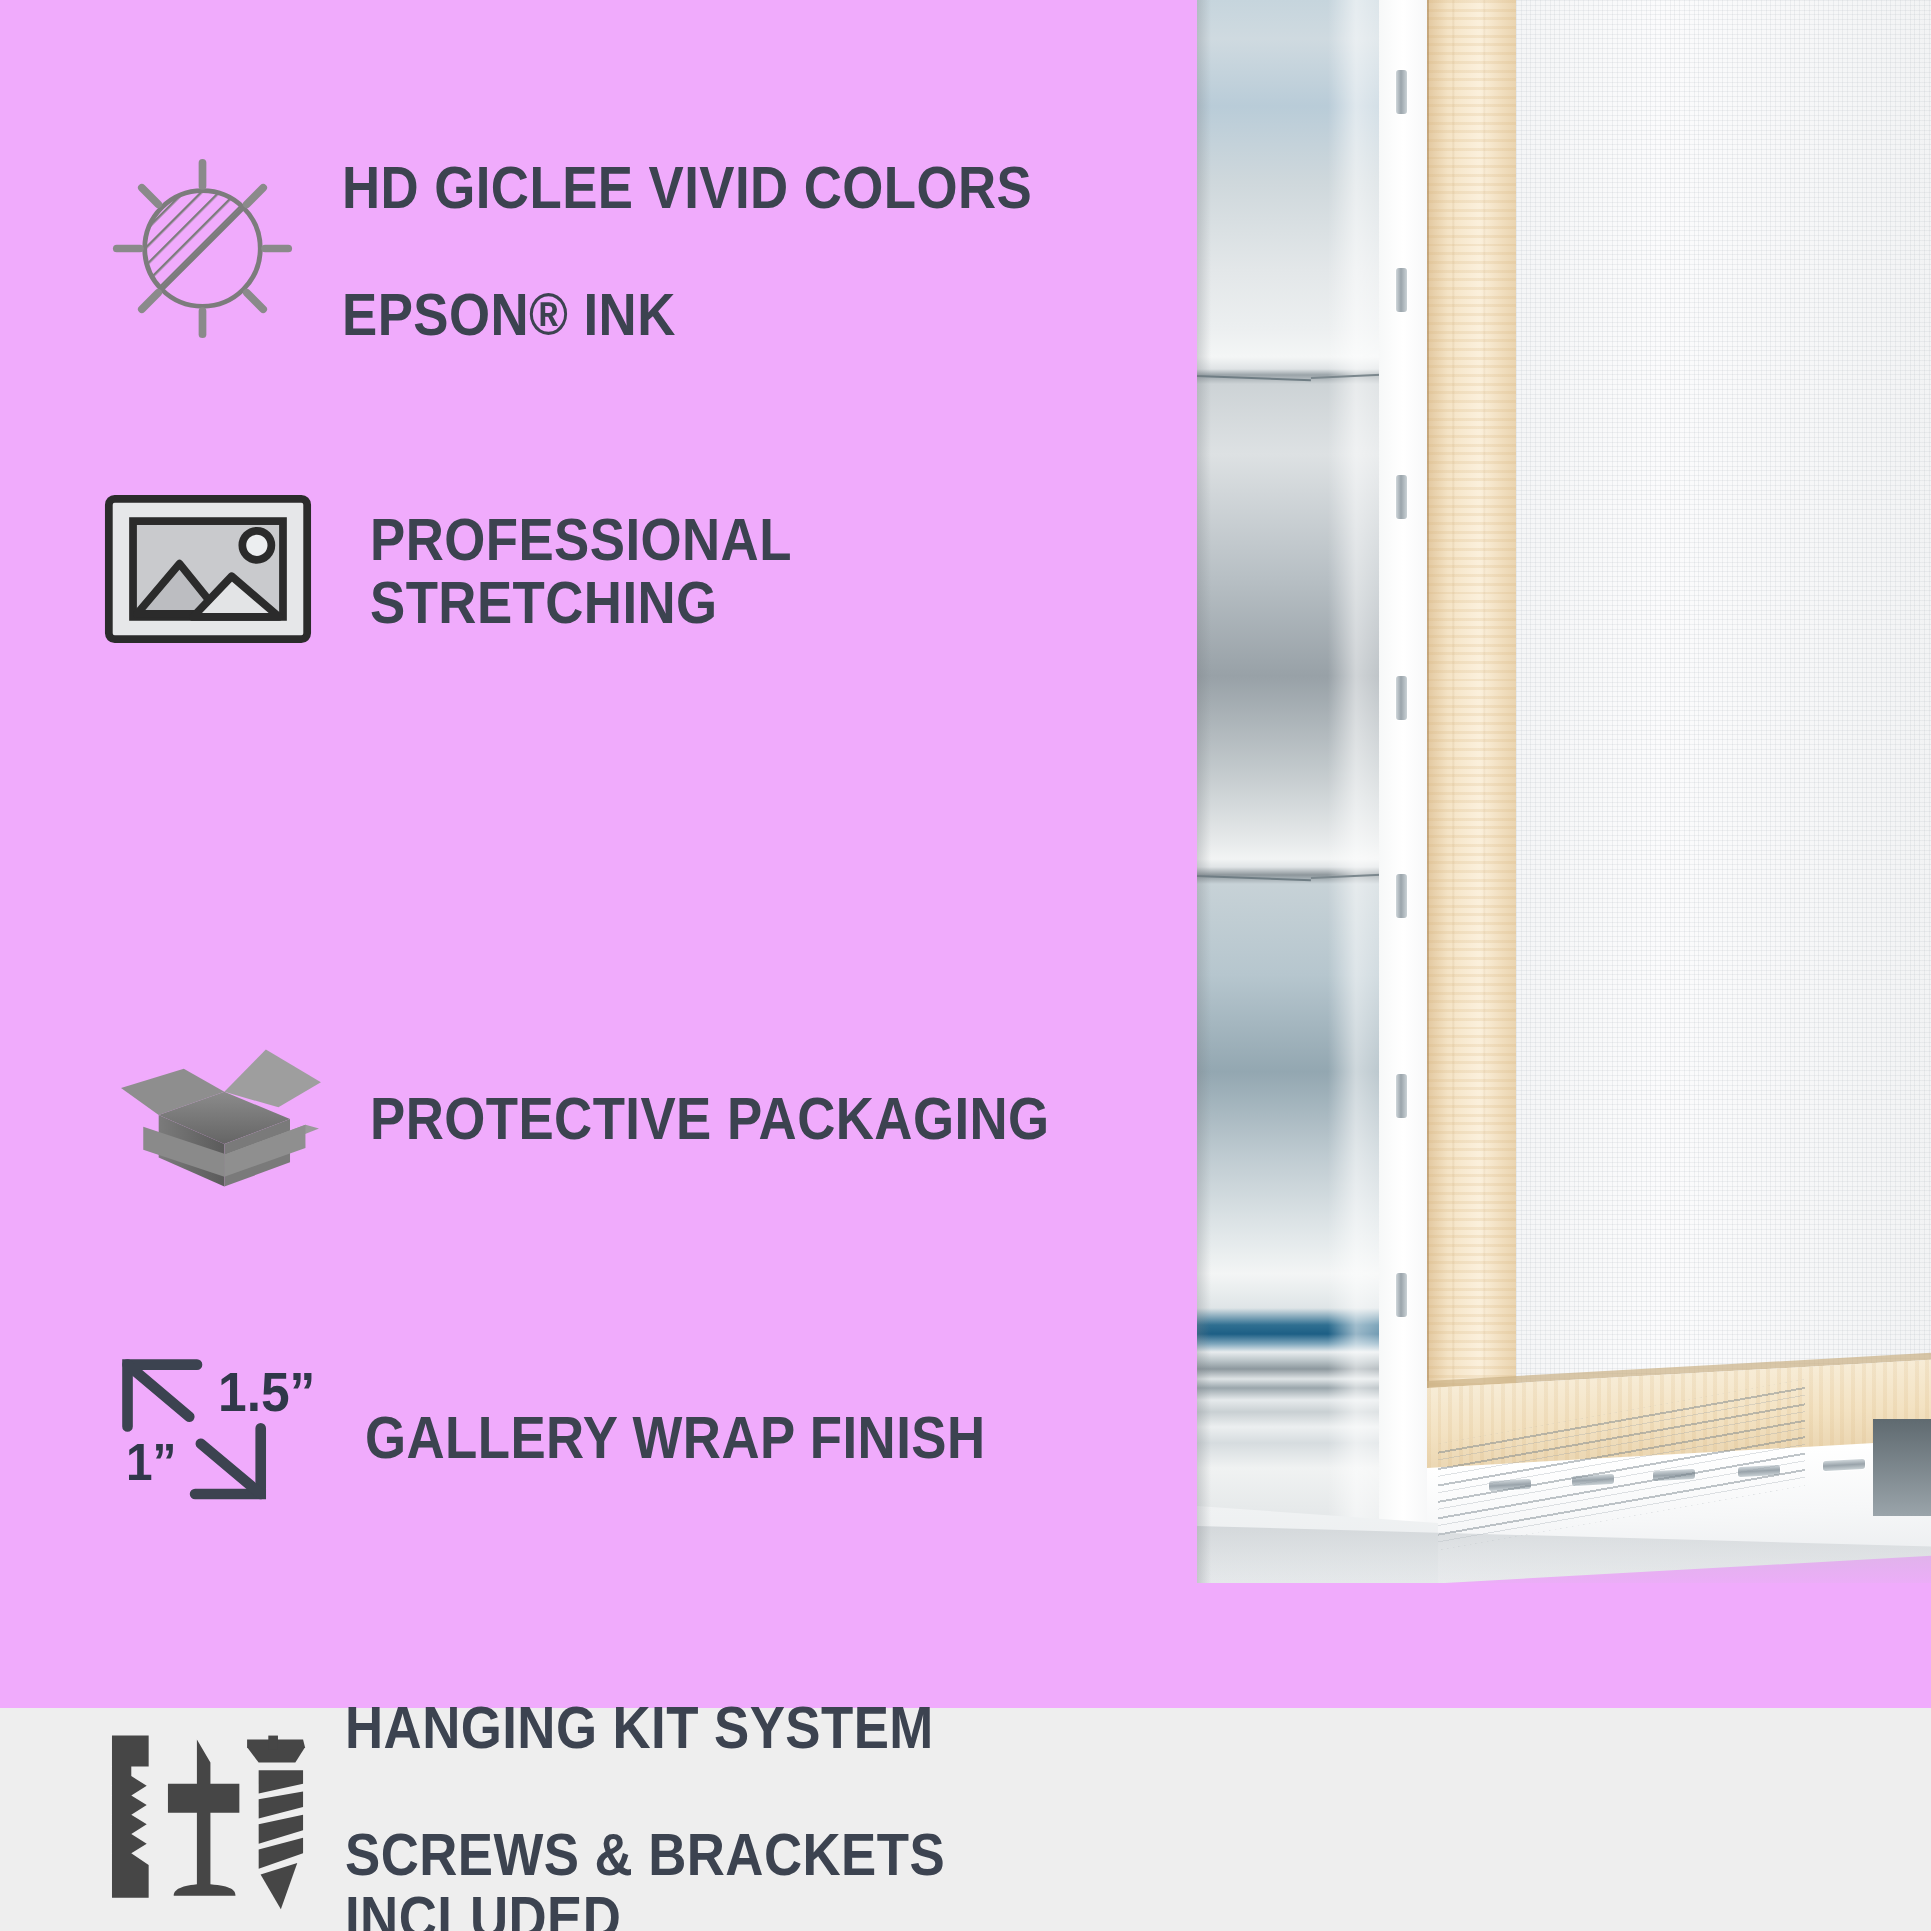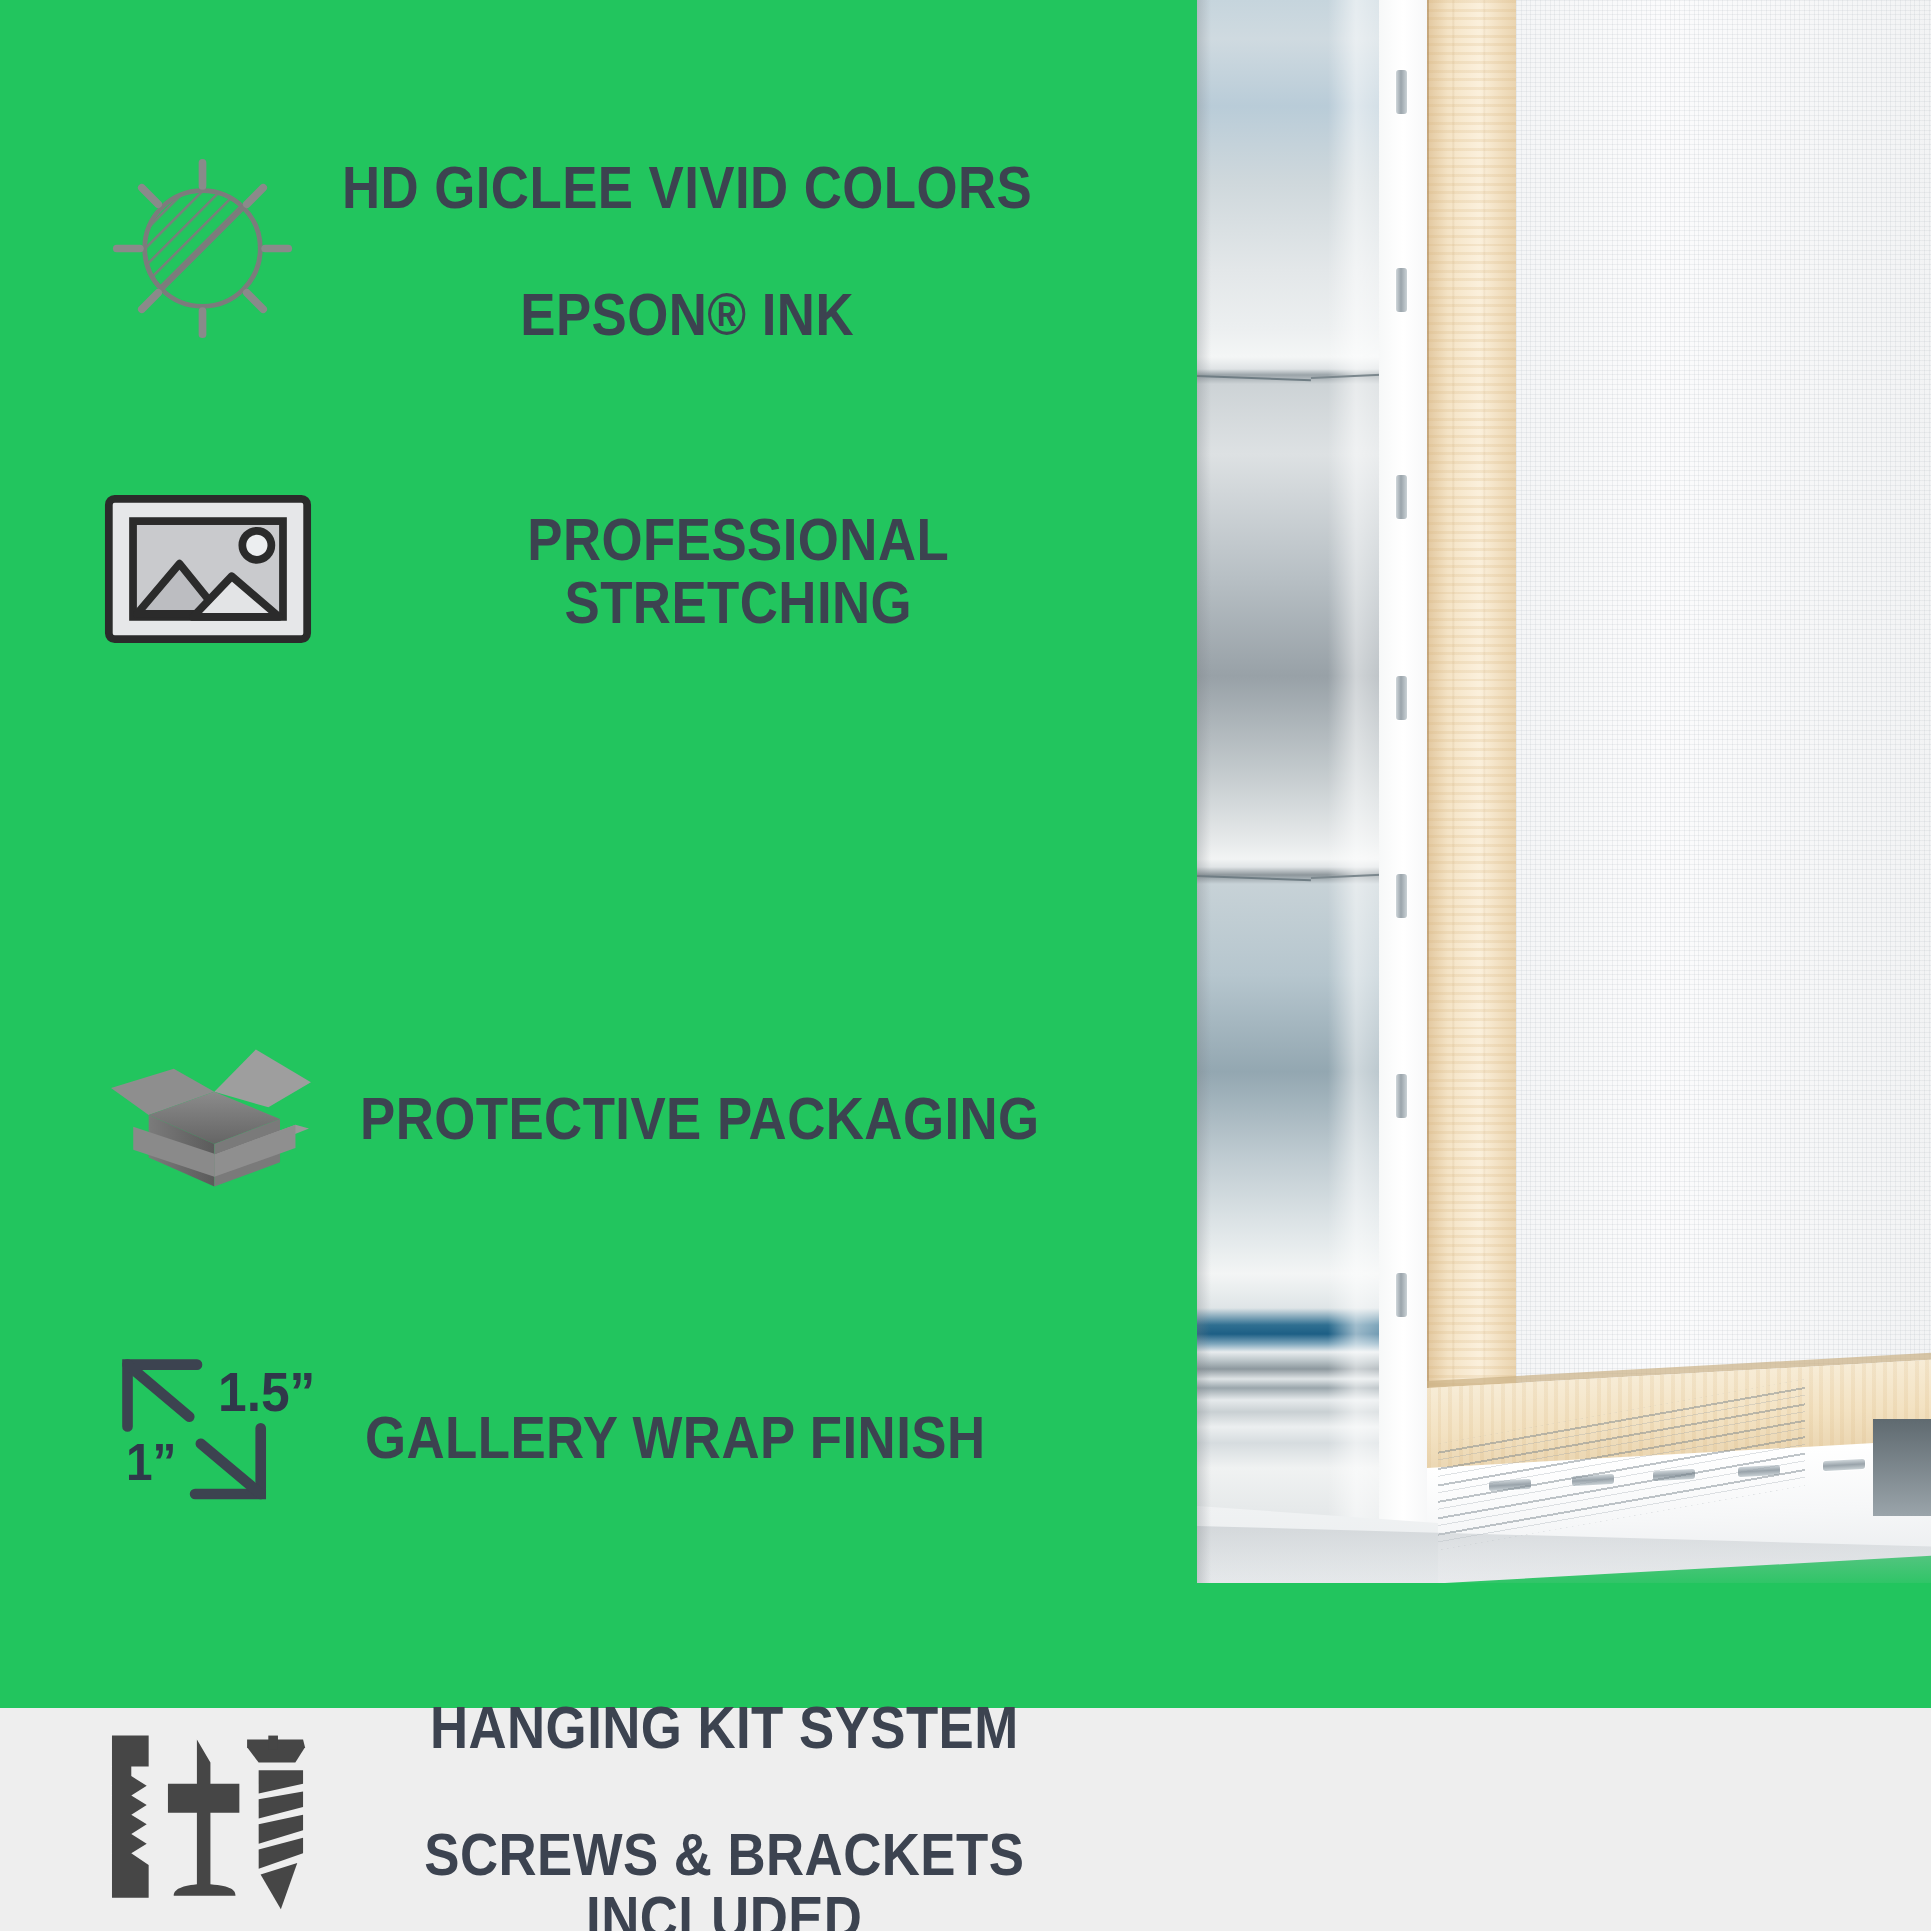--- a/index.html
+++ b/index.html
@@ -2,21 +2,21 @@
 <html><head>
 <meta charset="utf-8">
 <style>
   html,body{margin:0;padding:0;}
   body{
     width:1931px;height:1931px;
     background:#eeeeee;
     font-family:"Liberation Sans", sans-serif;
     overflow:hidden;
   }
-  #root{position:relative;width:1931px;height:1708px;background:#22c55e;text-align:center;}
+  #root{position:relative;width:1931px;height:1708px;background:#f0abfc;}
 
   
   .photo{
     position:absolute;
     left:1197px;top:0;width:734px;height:1583px;
     overflow:hidden;
   }
   
   .wrap-strip{
     position:absolute;left:0;top:0;width:193px;height:1569px;
@@ -132,21 +132,21 @@
     font-size:60px;
     transform:scaleX(.88);
     transform-origin:left center;
     white-space:pre-line;
   }
   .ftext span{display:block;}
 
   .f1{left:111px;top:92px;}
   .f2{left:104px;top:444px;gap:8px;}
   .f3{left:114px;top:748px;}
-  .f4{left:106px;top:1023px;}
+  .f4{left:116px;top:1023px;}
   .f5{left:114px;top:1342px;}
   .f6{left:104px;top:1632px;}
 
   .f1 .ftext,.f2 .ftext,.f3 .ftext,.f4 .ftext,.f5 .ftext,.f6 .ftext{margin-left:48px;}
   .f2 .ftext{margin-left:50px;}
   .f3 .ftext{margin-left:50px;}
   .f4 .ftext{margin-left:46px;}
   .f5 .ftext{margin-left:29px;}
   .f6 .ftext{margin-left:33px;}
 

